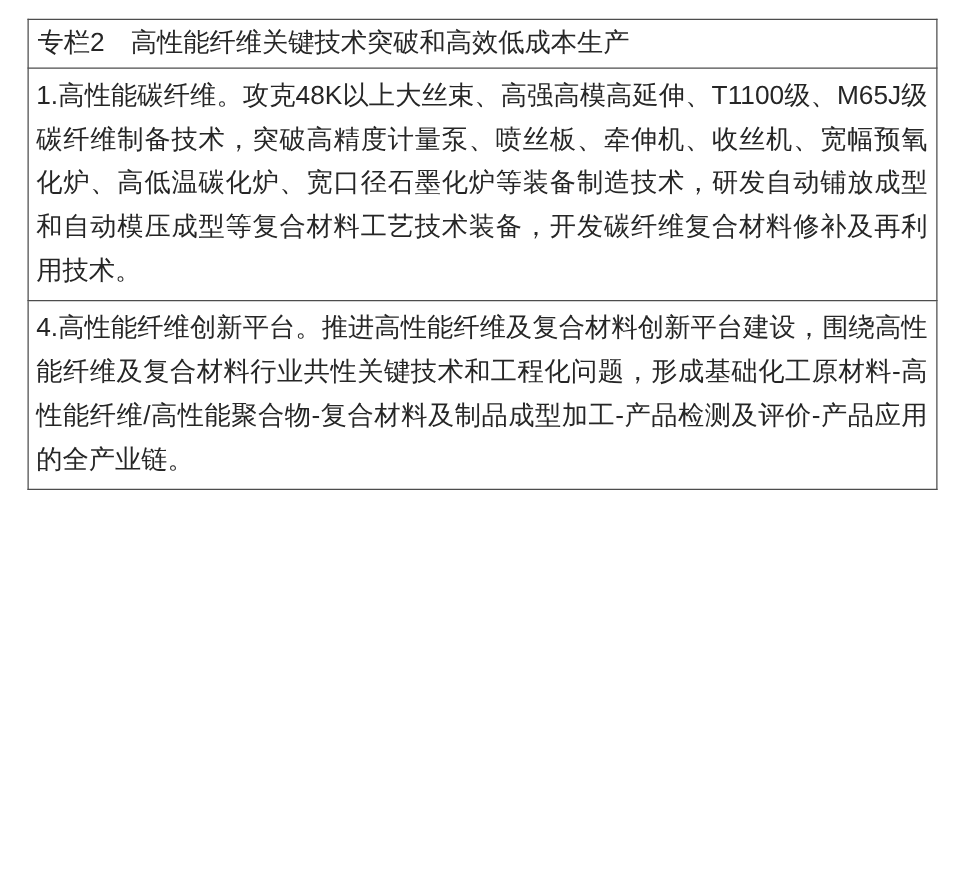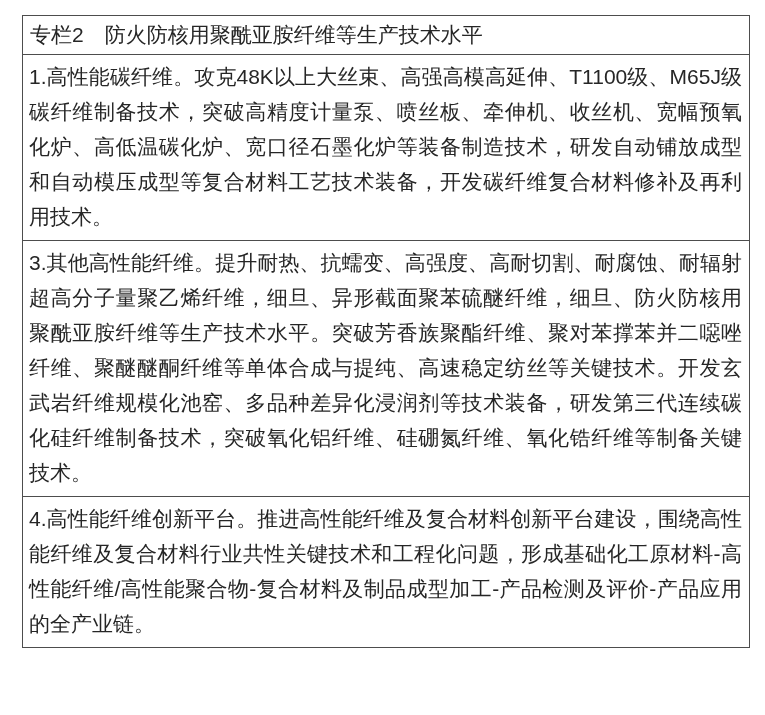--- a/index.html
+++ b/index.html
@@ -47,26 +47,23 @@
     word-break: break-all;
   }
 </style>
 </head>
 <body>
 
 <div class="page">
   <table class="feature-box">
     <tbody>
       <tr>
-        <td class="box-title-cell">专栏2　防火防核用聚酰亚胺纤维等生产技术水平</td>
+        <td class="box-title-cell">专栏2　高性能纤维关键技术突破和高效低成本生产</td>
       </tr>
       <tr>
         <td class="box-section-cell">1.高性能碳纤维。攻克48K以上大丝束、高强高模高延伸、T1100级、M65J级碳纤维制备技术，突破高精度计量泵、喷丝板、牵伸机、收丝机、宽幅预氧化炉、高低温碳化炉、宽口径石墨化炉等装备制造技术，研发自动铺放成型和自动模压成型等复合材料工艺技术装备，开发碳纤维复合材料修补及再利用技术。</td>
-      </tr>
-      <tr>
-        <td class="box-section-cell">3.其他高性能纤维。提升耐热、抗蠕变、高强度、高耐切割、耐腐蚀、耐辐射超高分子量聚乙烯纤维，细旦、异形截面聚苯硫醚纤维，细旦、防火防核用聚酰亚胺纤维等生产技术水平。突破芳香族聚酯纤维、聚对苯撑苯并二噁唑纤维、聚醚醚酮纤维等单体合成与提纯、高速稳定纺丝等关键技术。开发玄武岩纤维规模化池窑、多品种差异化浸润剂等技术装备，研发第三代连续碳化硅纤维制备技术，突破氧化铝纤维、硅硼氮纤维、氧化锆纤维等制备关键技术。</td>
       </tr>
       <tr>
         <td class="box-section-cell">4.高性能纤维创新平台。推进高性能纤维及复合材料创新平台建设，围绕高性能纤维及复合材料行业共性关键技术和工程化问题，形成基础化工原材料-高性能纤维/高性能聚合物-复合材料及制品成型加工-产品检测及评价-产品应用的全产业链。</td>
       </tr>
     </tbody>
   </table>
 </div>
 
 </body></html>

